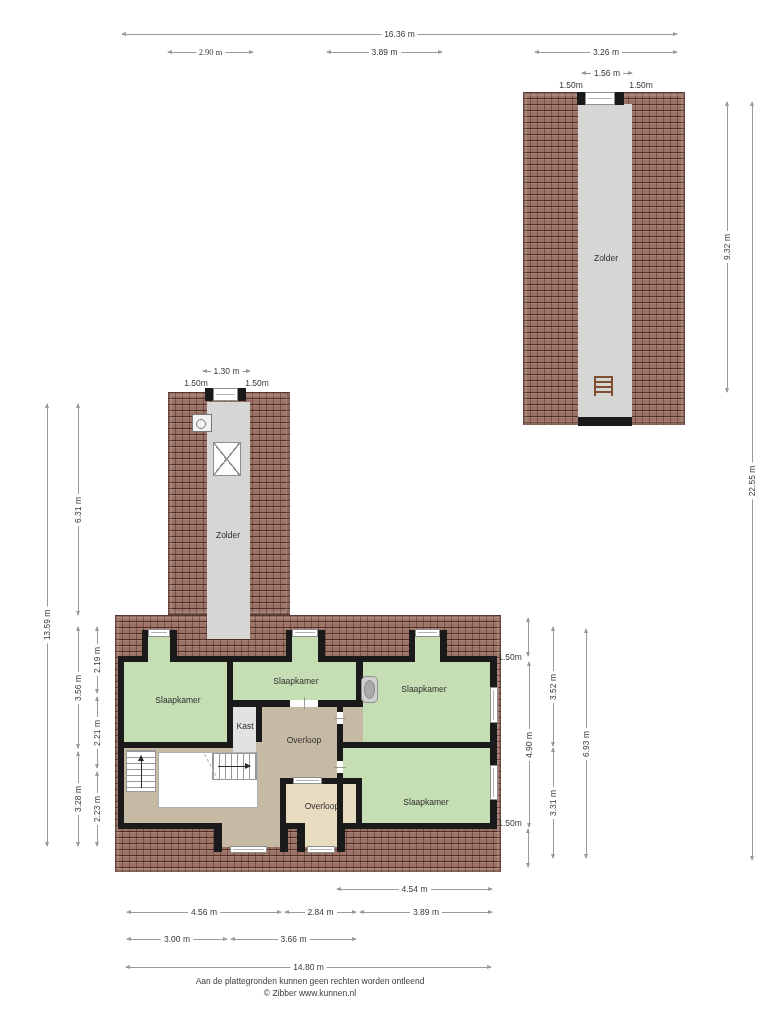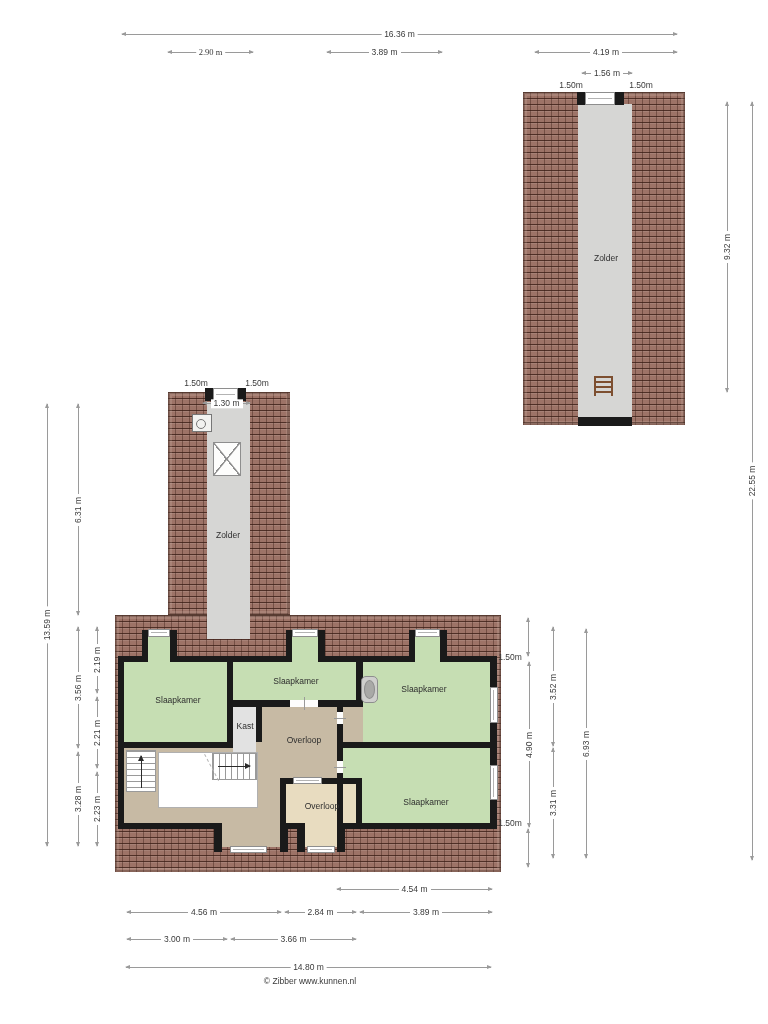--- a/index.html
+++ b/index.html
@@ -88,21 +88,21 @@
   <div class="abs dim-h" style="left:122px;top:34px;width:555px;">
     <span class="dlbl">16.36 m</span>
     </div>
   <div class="abs dim-h" style="left:168px;top:52px;width:85px;font-family:Liberation Serif, serif;">
     <span class="dlbl">2.90 m</span>
     </div>
   <div class="abs dim-h" style="left:327px;top:52px;width:115px;">
     <span class="dlbl">3.89 m</span>
     </div>
   <div class="abs dim-h" style="left:535px;top:52px;width:142px;">
-    <span class="dlbl">4.19 m</span>
+    <span class="dlbl">3.26 m</span>
     </div>
 
   <div class="abs roof" style="left:115px;top:615px;width:386px;height:257px;"></div>
   <div class="abs roof" style="left:168px;top:392px;width:122px;height:223px;"></div>
   <div class="abs fill-corridor" style="left:207px;top:402px;width:43px;height:237px;"></div>
 
   <div class="abs wall" style="left:205px;top:388px;width:8px;height:13px;"></div>
   <div class="abs win win-h" style="left:213px;top:388px;width:25px;height:13px;"></div>
   <div class="abs wall" style="left:238px;top:388px;width:8px;height:13px;"></div>
   <div class="abs boiler" style="left:192px;top:414px;width:20px;height:18px;"></div>
@@ -173,21 +173,21 @@
   <div class="abs tub" style="left:361px;top:676px;width:17px;height:27px;"></div>
 
   <div class="abs room-label" style="left:178px;top:700px;">Slaapkamer</div>
   <div class="abs room-label" style="left:296px;top:681px;">Slaapkamer</div>
   <div class="abs room-label" style="left:424px;top:689px;">Slaapkamer</div>
   <div class="abs room-label" style="left:426px;top:802px;">Slaapkamer</div>
   <div class="abs room-label" style="left:245px;top:726px;">Kast</div>
   <div class="abs room-label" style="left:304px;top:740px;">Overloop</div>
   <div class="abs room-label" style="left:322px;top:806px;">Overloop</div>
 
-  <div class="abs dim-h" style="left:203px;top:371px;width:47px;margin-top:32px;">
+  <div class="abs dim-h" style="left:203px;top:371px;width:47px;">
     <span class="dlbl">1.30 m</span>
     </div>
   <div class="abs dim-text" style="left:196px;top:383px;">1.50m</div>
   <div class="abs dim-text" style="left:257px;top:383px;">1.50m</div>
 
   <div class="abs dim-v" style="left:47px;top:404px;height:442px;">
     <span class="dlbl">13.59 m</span>
     </div>
   <div class="abs dim-v" style="left:78px;top:404px;height:211px;">
     <span class="dlbl">6.31 m</span>
@@ -241,16 +241,17 @@
     <span class="dlbl">3.00 m</span>
     </div>
   <div class="abs dim-h" style="left:231px;top:939px;width:125px;">
     <span class="dlbl">3.66 m</span>
     </div>
   <div class="abs dim-h" style="left:126px;top:967px;width:365px;">
     <span class="dlbl">14.80 m</span>
     </div>
 
   <div class="abs footer" style="left:118px;top:975px;width:384px;">
+    <div>Aan de plattegronden kunnen geen rechten worden ontleend</div>
     <div>© Zibber www.kunnen.nl</div>
   </div>
 
 </div>
 
 </body></html>

